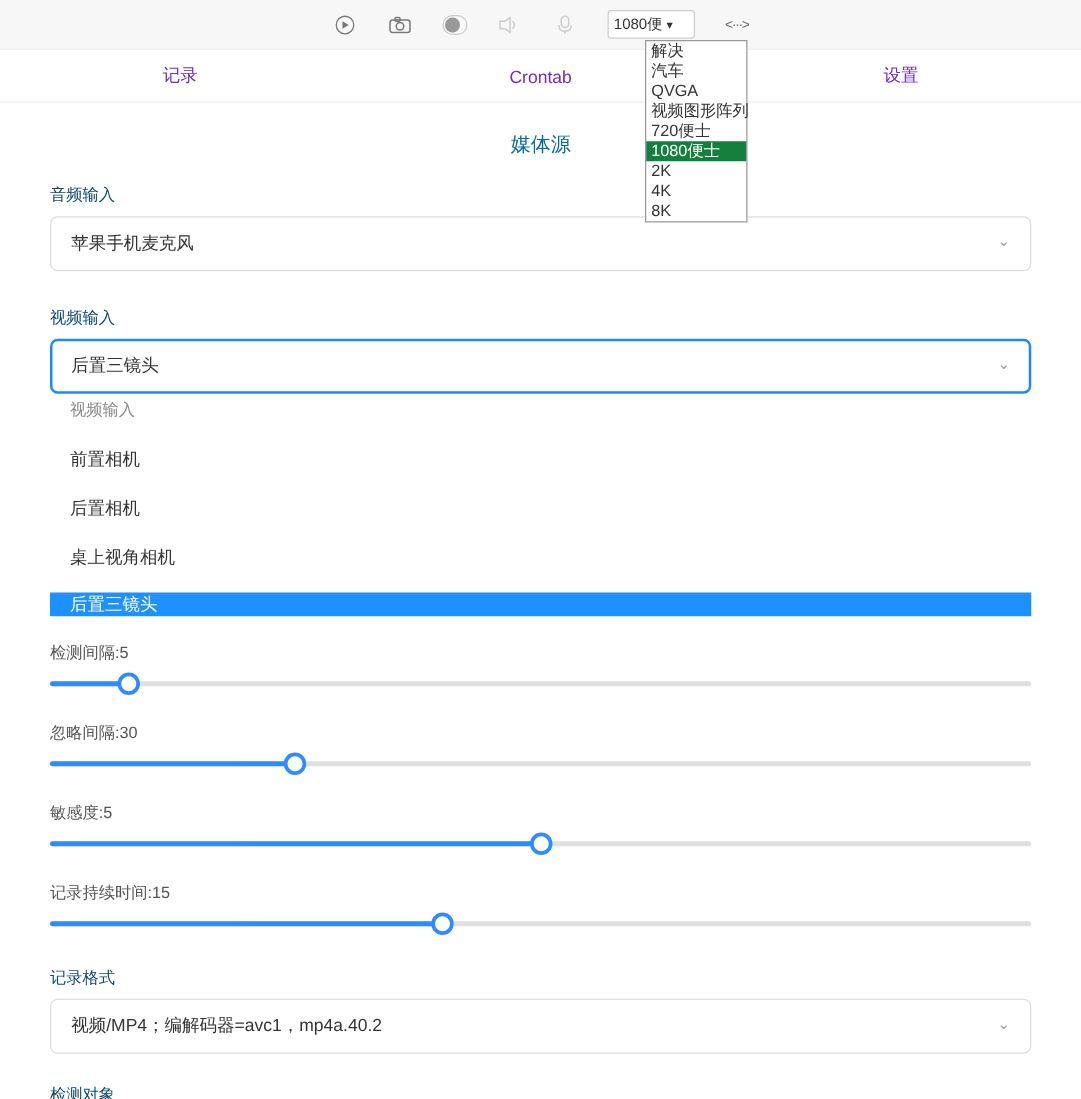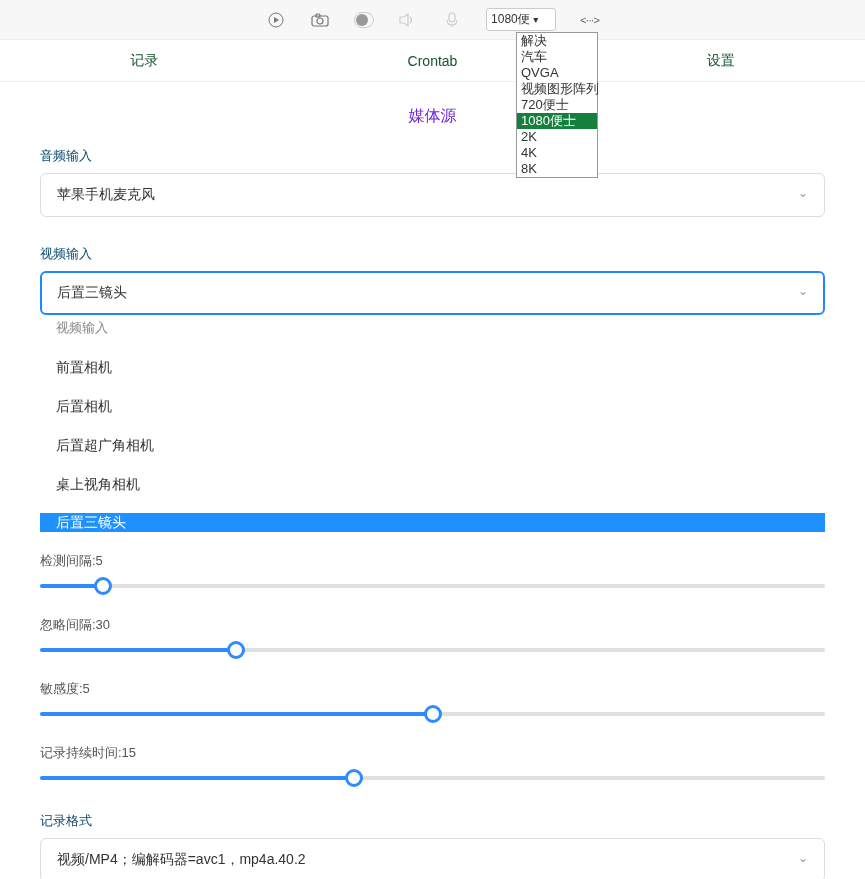--- a/index.html
+++ b/index.html
@@ -8,23 +8,23 @@
 .toolbar-icon { width: 20px; height: 20px; display: flex; align-items: center; justify-content: center; color: #666; cursor: pointer; }
 .pill { width: 30px; height: 16px; border-radius: 8px; border: 1px solid #ccc; display:flex; align-items:center; padding:1px; }
 .pill-dot { width:12px; height:12px; border-radius:50%; background:#999; }
 .res-select { border: 1px solid #ccc; border-radius: 3px; font-size: 12px; padding: 2px 4px; width: 70px; background:#fff; position: relative; }
 .res-select-arrow { font-size:10px; }
 .res-dropdown { position: absolute; top: 32px; left: 516px; width: 82px; background:#fff; border:1px solid #999; z-index: 20; font-size:13px; }
 .res-dropdown-item { padding: 0 4px; line-height: 16px; cursor:pointer; white-space:nowrap; }
 .res-dropdown-item.selected { background:#15803d; color:#fff; }
 .expand-icon { font-size:11px; color:#666; letter-spacing:-1px; }
 .tabs { display:flex; height: 42px; border-bottom: 1px solid #eee; }
-.tab { flex:1; display:flex; align-items:center; justify-content:center; color:#14532d; cursor:pointer; font-size:14px; }
+.tab { flex:1; display:flex; align-items:center; justify-content:center; color:#6d28d9; cursor:pointer; font-size:14px; }
 .content { padding: 0 40px 40px; }
-.section-title { text-align:center; font-size:16px; color:#6d28d9; margin: 24px 0 20px; }
+.section-title { text-align:center; font-size:16px; color:#0369a1; margin: 24px 0 20px; }
 .field-label { font-size:13px; color:#0c4a6e; margin-bottom:8px; margin-top:16px; }
 .select-box { width:100%; border:1px solid #ddd; border-radius:6px; padding: 12px 16px; display:flex; justify-content:space-between; align-items:flex-start; background:#fff; cursor:pointer; font-size:14px; }
 .select-box.active { border:2px solid #1e88ff; padding: 11px 15px; }
 .chevron { color:#999; font-size:12px; }
 .video-dropdown { border:0; margin-top:2px; }
 .vd-header { font-size:13px; color:#888; padding: 2px 16px; }
 .vd-item { font-size:14px; color:#333; padding: 1px 16px; cursor:pointer; line-height:19px;margin-top:18px; }
 .vd-item.selected { background:#1e90ff; color:#fff; padding: 0 16px; line-height:19px; }
 .slider-label { font-size:13px; color:#555; margin-top:20px; margin-bottom:6px; }
 .slider-wrap { position:relative; height:20px; display:flex; align-items:center; }
@@ -105,21 +105,20 @@
   <div class="field-label" style="margin-top:28px">视频输入</div>
   <div class="select-box active">
     <span>后置三镜头</span>
     <span class="chevron">⌄</span>
   </div>
   <div class="video-dropdown">
     <div class="vd-header">视频输入</div>
     <div id="video-options">
         <div class="vd-item">前置相机</div>
         <div class="vd-item">后置相机</div>
-        <div class="vd-item">后置超广角相机</div>
         <div class="vd-item">桌上视角相机</div>
         <div class="vd-item selected">后置三镜头</div>
       </div>
   </div>
 
   <div class="slider-label">检测间隔:5</div>
   <div class="slider-wrap">
     <div class="slider-track">
         <div class="slider-fill" id="f1" style="width: 8%;"></div>
       </div>

